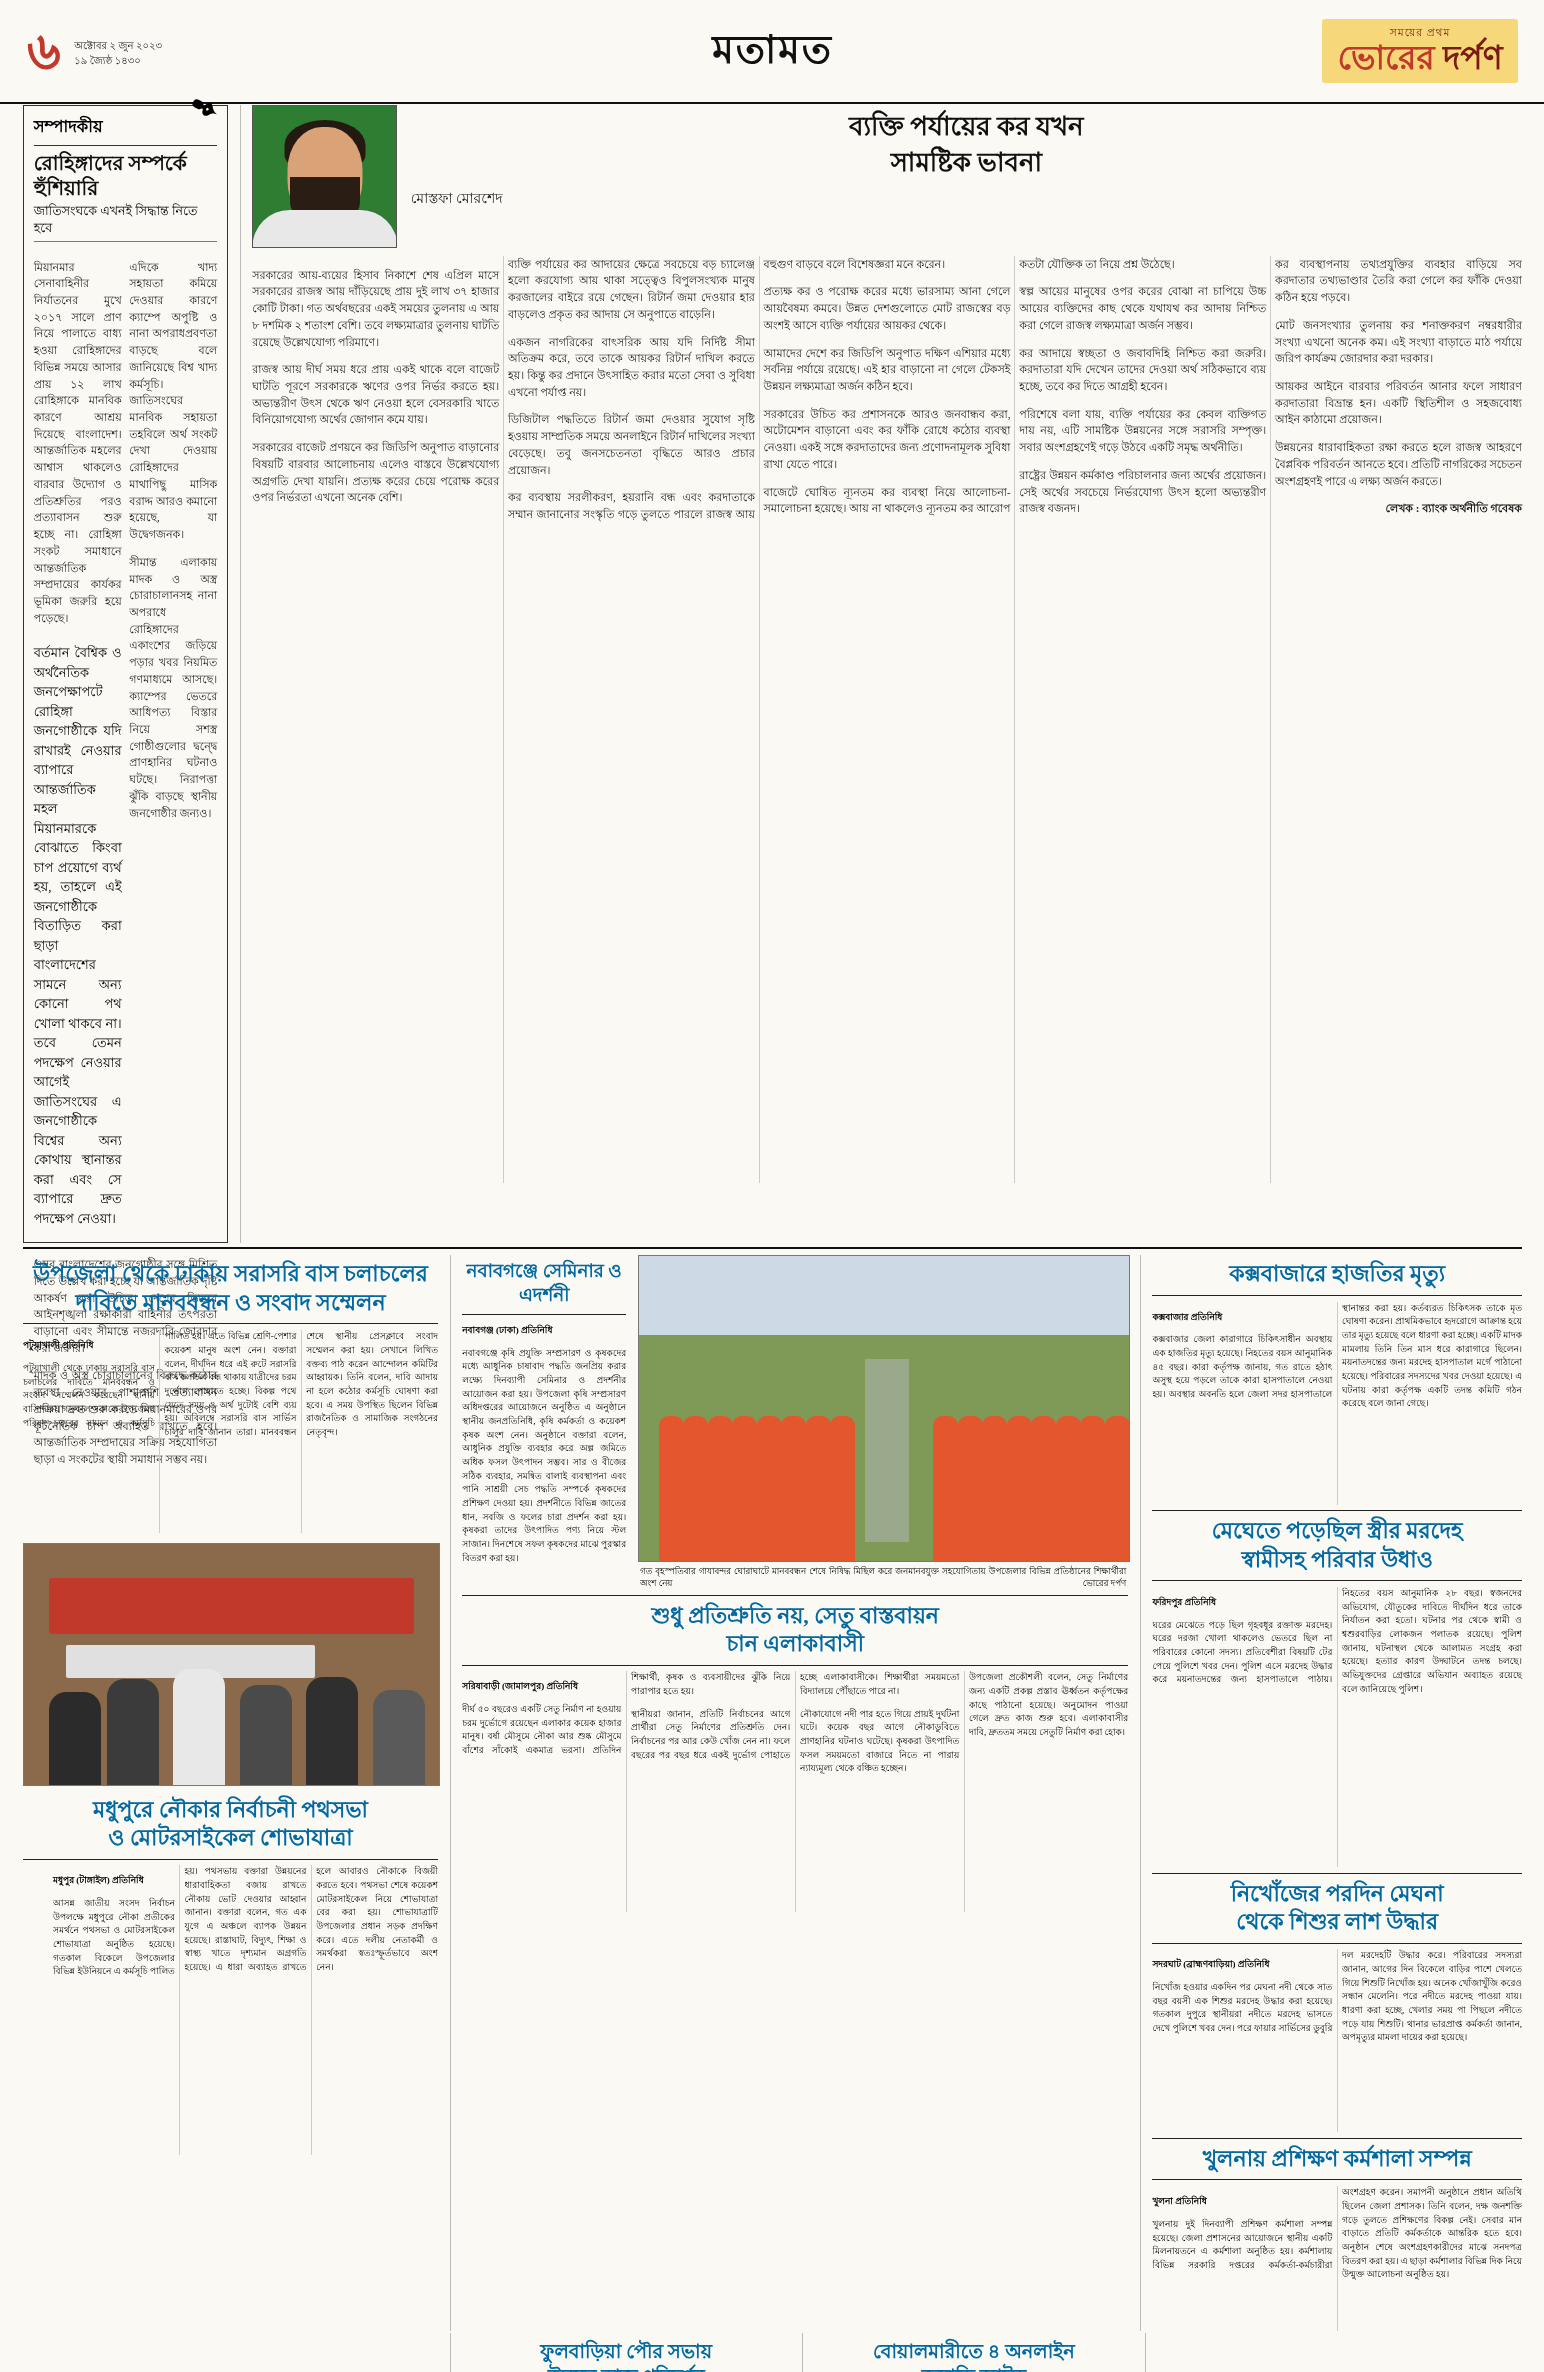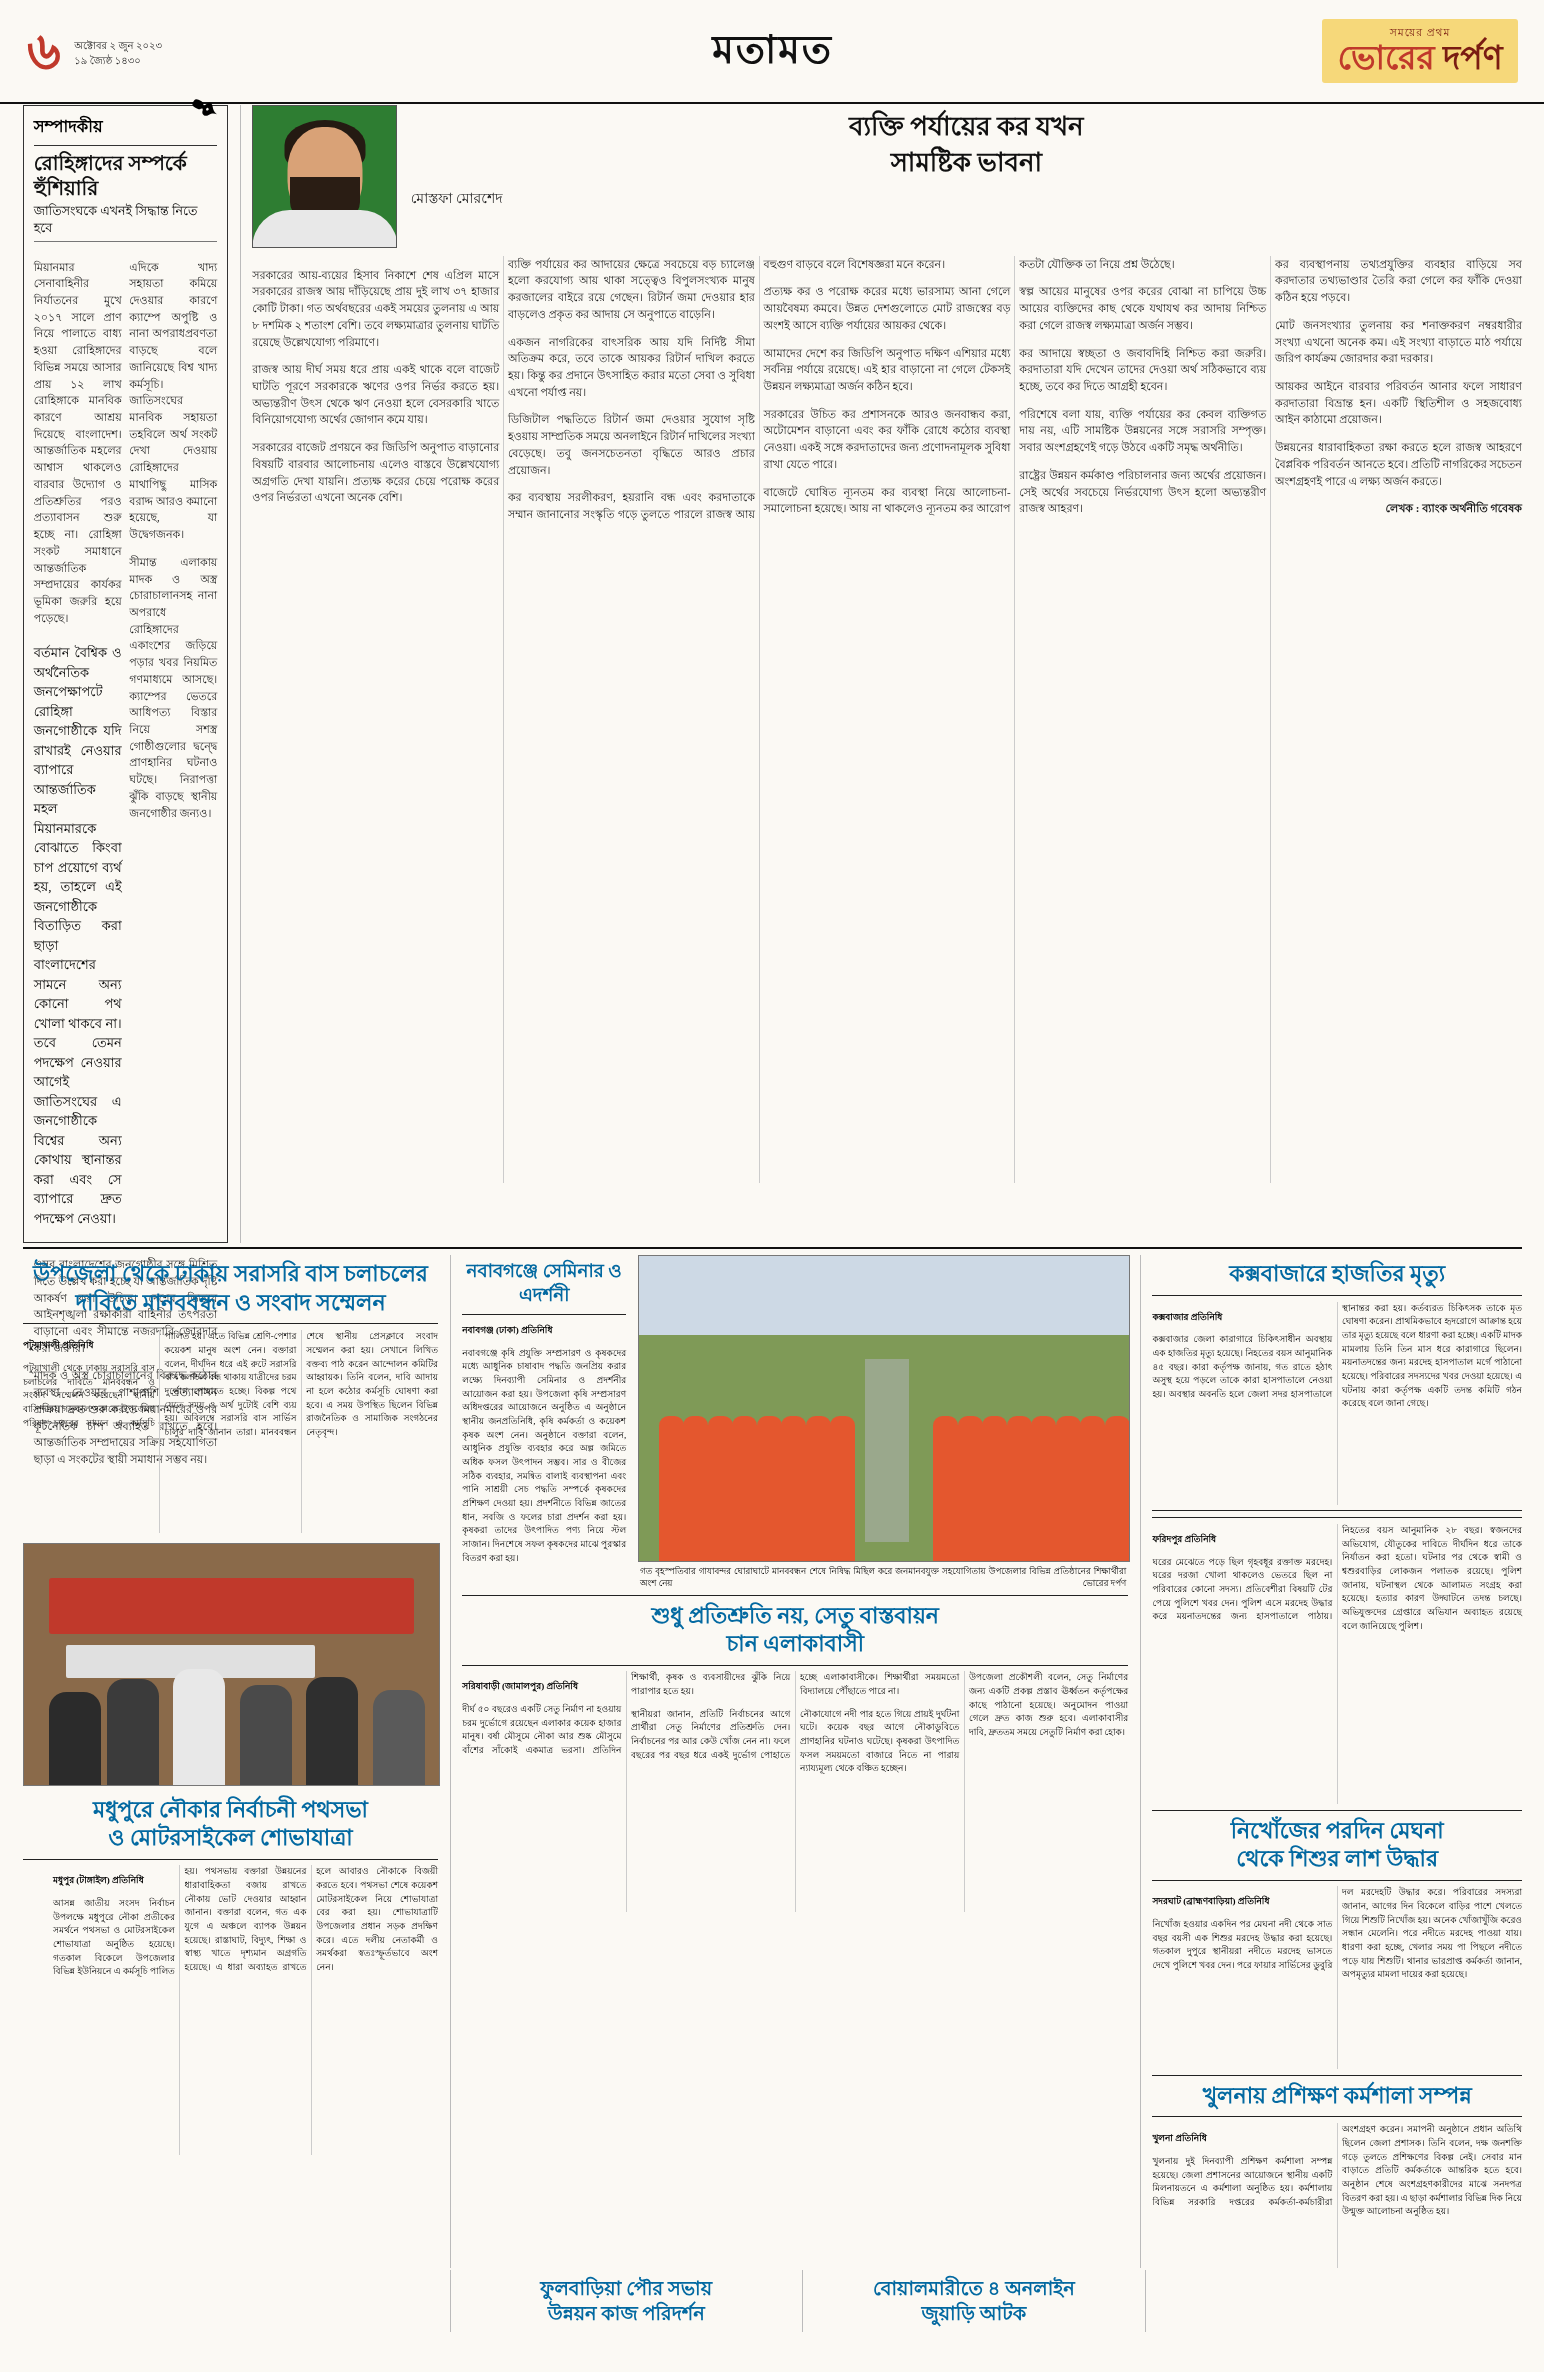--- a/index.html
+++ b/index.html
@@ -164,21 +164,21 @@
         <p class="col-text">একজন নাগরিকের বাৎসরিক আয় যদি নির্দিষ্ট সীমা অতিক্রম করে, তবে তাকে আয়কর রিটার্ন দাখিল করতে হয়। কিন্তু কর প্রদানে উৎসাহিত করার মতো সেবা ও সুবিধা এখনো পর্যাপ্ত নয়।</p>
         <p class="col-text">ডিজিটাল পদ্ধতিতে রিটার্ন জমা দেওয়ার সুযোগ সৃষ্টি হওয়ায় সাম্প্রতিক সময়ে অনলাইনে রিটার্ন দাখিলের সংখ্যা বেড়েছে। তবু জনসচেতনতা বৃদ্ধিতে আরও প্রচার প্রয়োজন।</p>
         <p class="col-text">কর ব্যবস্থায় সরলীকরণ, হয়রানি বন্ধ এবং করদাতাকে সম্মান জানানোর সংস্কৃতি গড়ে তুলতে পারলে রাজস্ব আয় বহুগুণ বাড়বে বলে বিশেষজ্ঞরা মনে করেন।</p>
         <p class="col-text">প্রত্যক্ষ কর ও পরোক্ষ করের মধ্যে ভারসাম্য আনা গেলে আয়বৈষম্য কমবে। উন্নত দেশগুলোতে মোট রাজস্বের বড় অংশই আসে ব্যক্তি পর্যায়ের আয়কর থেকে।</p>
         <p class="col-text">আমাদের দেশে কর জিডিপি অনুপাত দক্ষিণ এশিয়ার মধ্যে সর্বনিম্ন পর্যায়ে রয়েছে। এই হার বাড়ানো না গেলে টেকসই উন্নয়ন লক্ষ্যমাত্রা অর্জন কঠিন হবে।</p>
         <p class="col-text">সরকারের উচিত কর প্রশাসনকে আরও জনবান্ধব করা, অটোমেশন বাড়ানো এবং কর ফাঁকি রোধে কঠোর ব্যবস্থা নেওয়া। একই সঙ্গে করদাতাদের জন্য প্রণোদনামূলক সুবিধা রাখা যেতে পারে।</p>
         <p class="col-text">বাজেটে ঘোষিত ন্যূনতম কর ব্যবস্থা নিয়ে আলোচনা-সমালোচনা হয়েছে। আয় না থাকলেও ন্যূনতম কর আরোপ কতটা যৌক্তিক তা নিয়ে প্রশ্ন উঠেছে।</p>
         <p class="col-text">স্বল্প আয়ের মানুষের ওপর করের বোঝা না চাপিয়ে উচ্চ আয়ের ব্যক্তিদের কাছ থেকে যথাযথ কর আদায় নিশ্চিত করা গেলে রাজস্ব লক্ষ্যমাত্রা অর্জন সম্ভব।</p>
         <p class="col-text">কর আদায়ে স্বচ্ছতা ও জবাবদিহি নিশ্চিত করা জরুরি। করদাতারা যদি দেখেন তাদের দেওয়া অর্থ সঠিকভাবে ব্যয় হচ্ছে, তবে কর দিতে আগ্রহী হবেন।</p>
         <p class="col-text">পরিশেষে বলা যায়, ব্যক্তি পর্যায়ের কর কেবল ব্যক্তিগত দায় নয়, এটি সামষ্টিক উন্নয়নের সঙ্গে সরাসরি সম্পৃক্ত। সবার অংশগ্রহণেই গড়ে উঠবে একটি সমৃদ্ধ অর্থনীতি।</p>
-        <p class="col-text">রাষ্ট্রের উন্নয়ন কর্মকাণ্ড পরিচালনার জন্য অর্থের প্রয়োজন। সেই অর্থের সবচেয়ে নির্ভরযোগ্য উৎস হলো অভ্যন্তরীণ রাজস্ব আহরণ।</p>
+        <p class="col-text">রাষ্ট্রের উন্নয়ন কর্মকাণ্ড পরিচালনার জন্য অর্থের প্রয়োজন। সেই অর্থের সবচেয়ে নির্ভরযোগ্য উৎস হলো অভ্যন্তরীণ রাজস্ব বজনদ।</p>
         <p class="col-text">কর ব্যবস্থাপনায় তথ্যপ্রযুক্তির ব্যবহার বাড়িয়ে সব করদাতার তথ্যভাণ্ডার তৈরি করা গেলে কর ফাঁকি দেওয়া কঠিন হয়ে পড়বে।</p>
         <p class="col-text">মোট জনসংখ্যার তুলনায় কর শনাক্তকরণ নম্বরধারীর সংখ্যা এখনো অনেক কম। এই সংখ্যা বাড়াতে মাঠ পর্যায়ে জরিপ কার্যক্রম জোরদার করা দরকার।</p>
         <p class="col-text">আয়কর আইনে বারবার পরিবর্তন আনার ফলে সাধারণ করদাতারা বিভ্রান্ত হন। একটি স্থিতিশীল ও সহজবোধ্য আইন কাঠামো প্রয়োজন।</p>
         <p class="col-text">উন্নয়নের ধারাবাহিকতা রক্ষা করতে হলে রাজস্ব আহরণে বৈপ্লবিক পরিবর্তন আনতে হবে। প্রতিটি নাগরিকের সচেতন অংশগ্রহণই পারে এ লক্ষ্য অর্জন করতে।</p>
         <p class="col-text" style="text-align:right;font-weight:bold;">লেখক : ব্যাংক অর্থনীতি গবেষক</p>
       </div>
     </div>
   </div>
 
   <div class="thick-rule" style="margin:3.9px 23px;"></div>
@@ -279,20 +279,24 @@
       <h3 class="sub-headline">
         <span>কক্সবাজারে হাজতির মৃত্যু</span>
       </h3>
       <div class="rule"></div>
       <div class="cols2" style="height:203px;">
         <p class="mini-col"><span class="hl">কক্সবাজার প্রতিনিধি</span></p>
         <p class="mini-col">কক্সবাজার জেলা কারাগারে চিকিৎসাধীন অবস্থায় এক হাজতির মৃত্যু হয়েছে। নিহতের বয়স আনুমানিক ৪৫ বছর। কারা কর্তৃপক্ষ জানায়, গত রাতে হঠাৎ অসুস্থ হয়ে পড়লে তাকে কারা হাসপাতালে নেওয়া হয়। অবস্থার অবনতি হলে জেলা সদর হাসপাতালে স্থানান্তর করা হয়। কর্তব্যরত চিকিৎসক তাকে মৃত ঘোষণা করেন। প্রাথমিকভাবে হৃদরোগে আক্রান্ত হয়ে তার মৃত্যু হয়েছে বলে ধারণা করা হচ্ছে। একটি মাদক মামলায় তিনি তিন মাস ধরে কারাগারে ছিলেন। ময়নাতদন্তের জন্য মরদেহ হাসপাতাল মর্গে পাঠানো হয়েছে। পরিবারের সদস্যদের খবর দেওয়া হয়েছে। এ ঘটনায় কারা কর্তৃপক্ষ একটি তদন্ত কমিটি গঠন করেছে বলে জানা গেছে।</p>
       </div>
 
       <div class="rule"></div>
+      <h3 class="sub-headline">
+        <span>মেঘেতে পড়েছিল স্ত্রীর মরদেহ</span><br>
+        <span>স্বামীসহ পরিবার উধাও</span>
+      </h3>
       <div class="rule"></div>
       <div class="cols2" style="height:280px;">
         <p class="mini-col"><span class="hl">ফরিদপুর প্রতিনিধি</span></p>
         <p class="mini-col">ঘরের মেঝেতে পড়ে ছিল গৃহবধূর রক্তাক্ত মরদেহ। ঘরের দরজা খোলা থাকলেও ভেতরে ছিল না পরিবারের কোনো সদস্য। প্রতিবেশীরা বিষয়টি টের পেয়ে পুলিশে খবর দেন। পুলিশ এসে মরদেহ উদ্ধার করে ময়নাতদন্তের জন্য হাসপাতালে পাঠায়। নিহতের বয়স আনুমানিক ২৮ বছর। স্বজনদের অভিযোগ, যৌতুকের দাবিতে দীর্ঘদিন ধরে তাকে নির্যাতন করা হতো। ঘটনার পর থেকে স্বামী ও শ্বশুরবাড়ির লোকজন পলাতক রয়েছে। পুলিশ জানায়, ঘটনাস্থল থেকে আলামত সংগ্রহ করা হয়েছে। হত্যার কারণ উদ্ঘাটনে তদন্ত চলছে। অভিযুক্তদের গ্রেপ্তারে অভিযান অব্যাহত রয়েছে বলে জানিয়েছে পুলিশ।</p>
       </div>
 
       <div class="rule"></div>
       <h3 class="sub-headline">
         <span>নিখোঁজের পরদিন মেঘনা</span><br>
         <span>থেকে শিশুর লাশ উদ্ধার</span>

